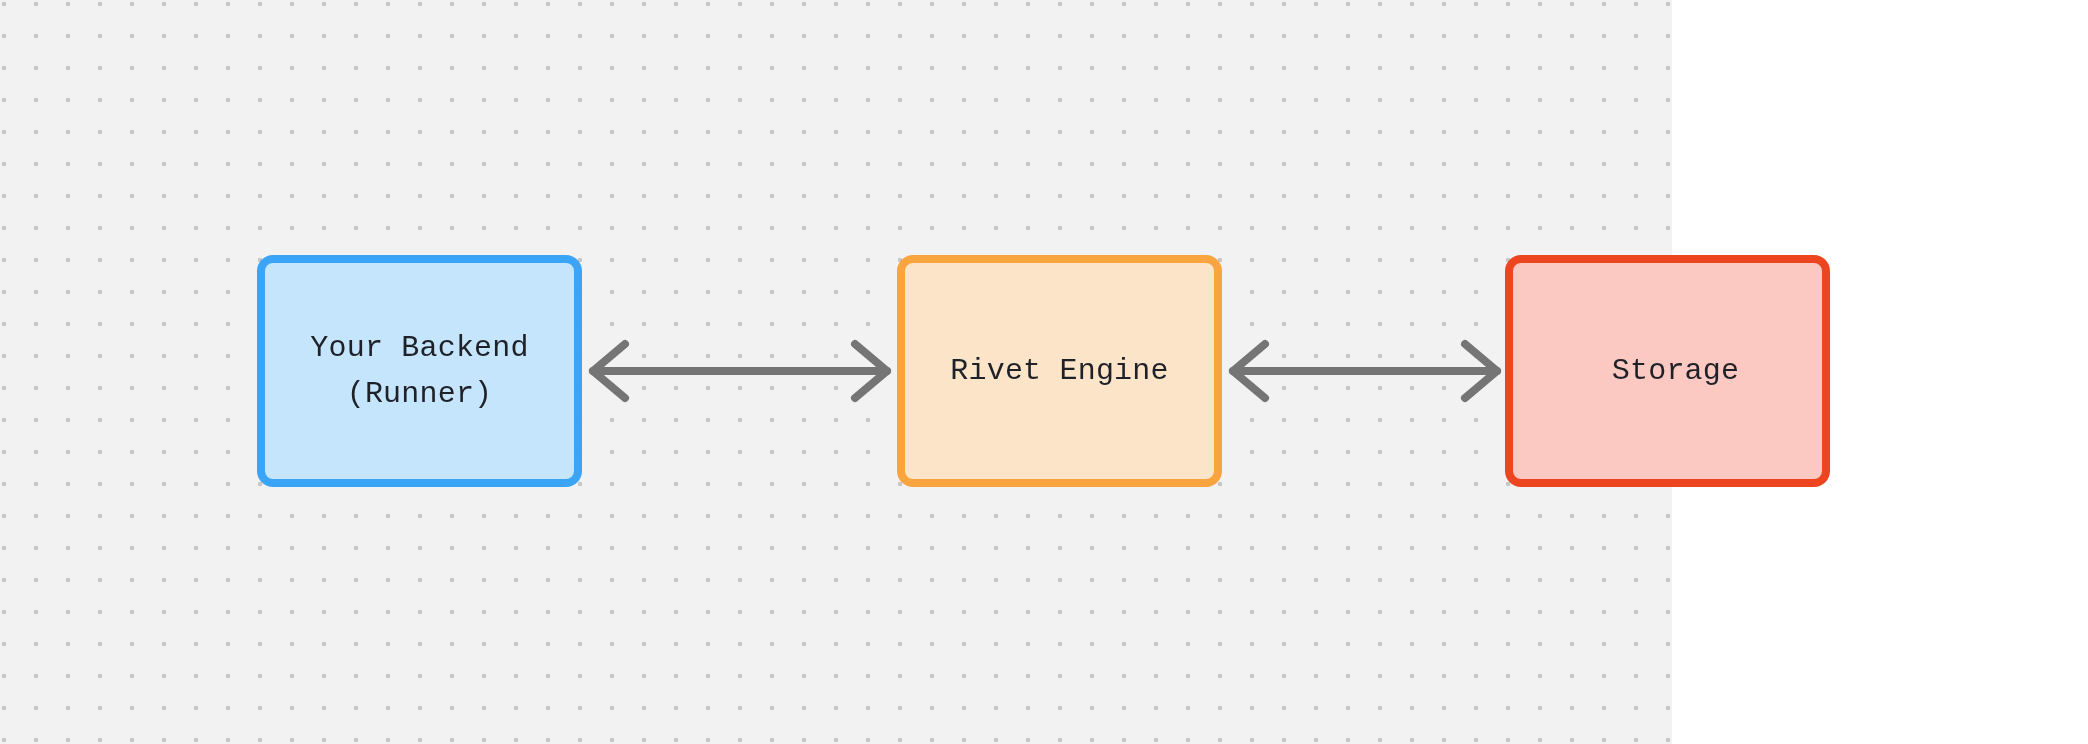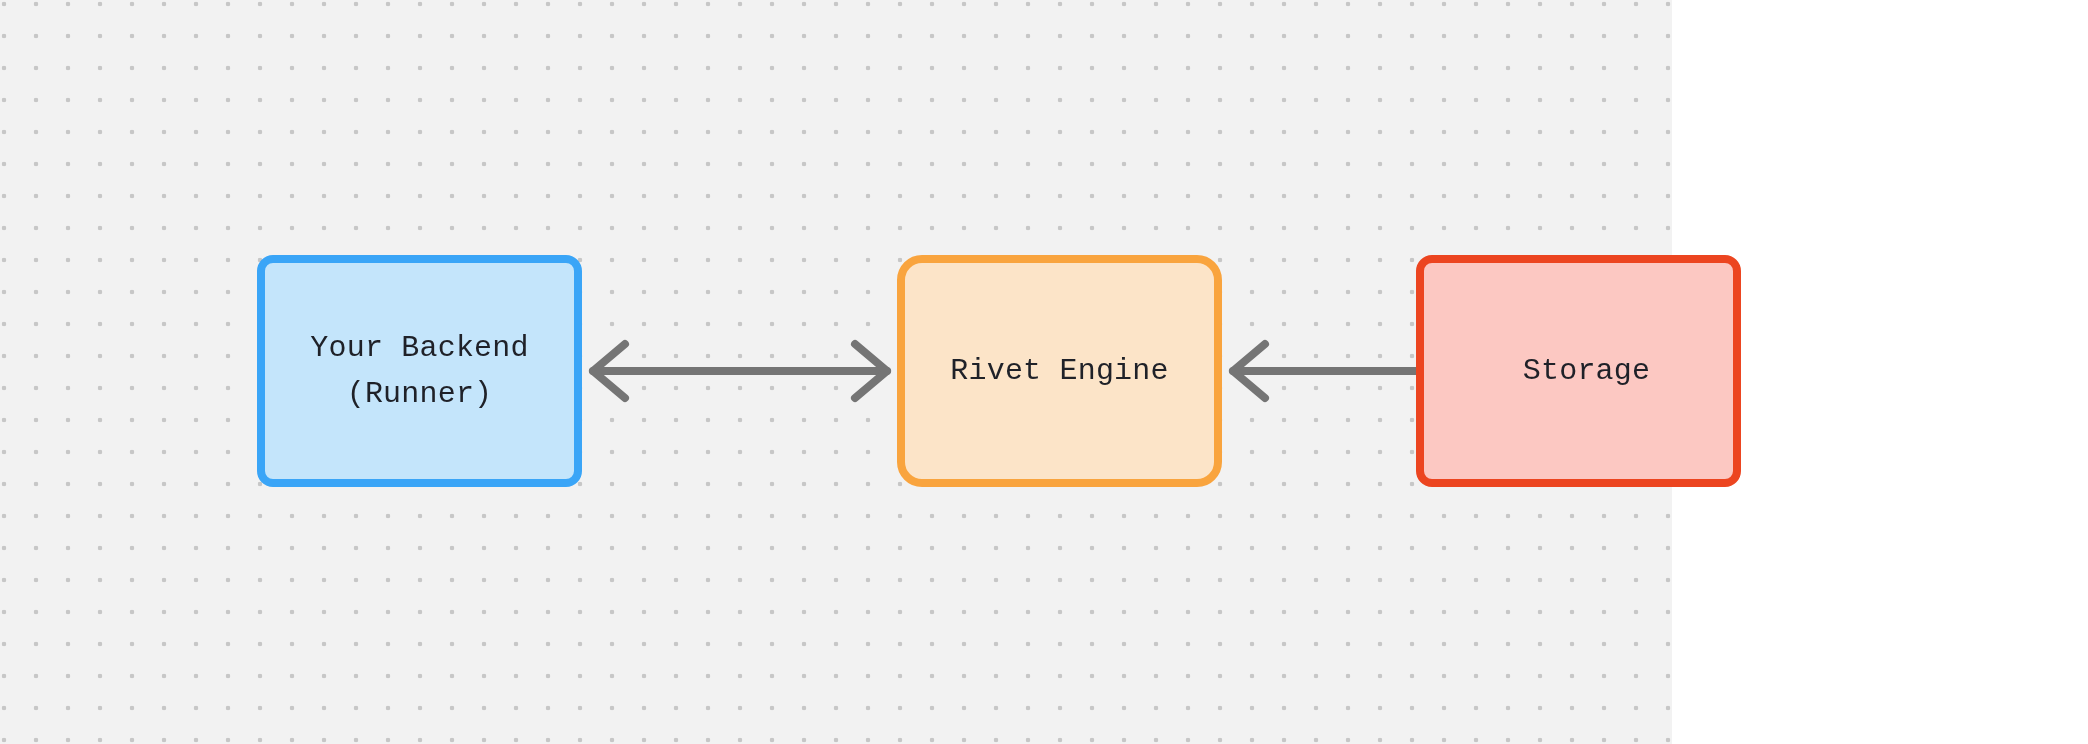--- a/index.html
+++ b/index.html
@@ -28,22 +28,22 @@
     width: 325px;
     height: 232px;
     border: 8px solid #888;
     border-radius: 16px;
     background: #fff;
     display: flex;
     align-items: center;
     justify-content: center;
   }
   .node-0 { left: 257px; }
-  .node-1 { left: 897px; border-radius: 25px; }
-  .node-2 { left: 1416px; padding-left: 16px; }
+  .node-1 { left: 897px; }
+  .node-2 { left: 1505px; padding-left: 16px; }
 
   .node-label {
     text-align: center;
     color: var(--text);
     font-size: 30px;
     line-height: 46px;
     letter-spacing: 0.2px;
   }
   .node-label .line { display: block; }
   .node-label .line:empty { display: none; }

